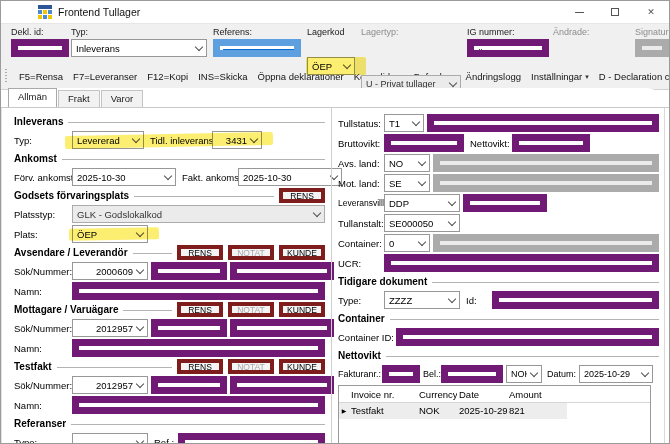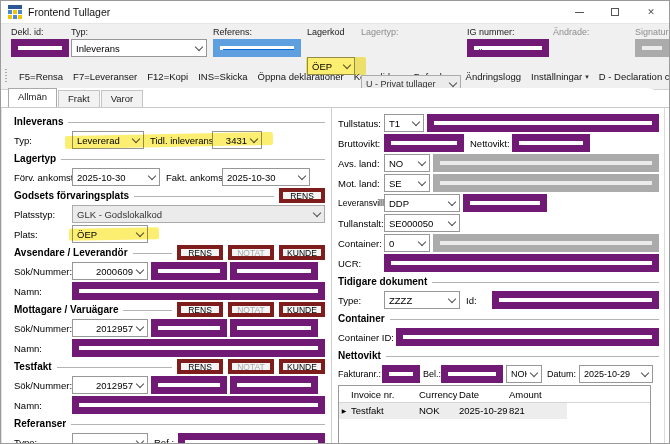--- a/index.html
+++ b/index.html
@@ -1,19 +1,19 @@
 <!DOCTYPE html>
 <html><head>
 <meta charset="utf-8">
 <style>
   html,body{margin:0;padding:0;background:#cfcfcf;}
   .window{position:relative;width:670px;height:444px;background:#fff;border:1px solid #9b9b9b;
     box-sizing:border-box;font-family:"Liberation Sans","DejaVu Sans",sans-serif;font-size:9.5px;color:#000;overflow:hidden;}
   
-  .titlebar{height:22px;display:flex;align-items:center;padding-left:7px;background:#fff;}
+  .titlebar{height:22px;display:flex;align-items:center;padding-left:7px;background:#fff;margin-left:30px;}
   .appicon{width:14px;height:14px;margin-right:6px;flex:none;}
   .wtitle{font-size:10.5px;color:#111;}
   .wctrls{margin-left:auto;display:flex;height:22px;}
   .wbtn{width:36px;height:22px;display:flex;align-items:center;justify-content:center;color:#555;}
   .glyph-min{width:9px;height:1px;background:#555;}
   .glyph-max{width:8px;height:8px;border:1px solid #555;box-sizing:border-box;}
   .glyph-close{font-size:9px;color:#555;}
   
   .hdr{position:relative;height:40px;background:#f0f0f0;border-top:1px solid #e6e6e6;}
   .hlab{position:absolute;top:3px;font-size:9px;color:#1a1a1a;white-space:nowrap;}
@@ -55,21 +55,21 @@
   .gbtn.disb{color:#a8a8a8;}
   .fr{display:flex;align-items:center;height:18px;margin-bottom:2px;}
   .lbl{flex:none;font-size:9.5px;white-space:nowrap;overflow:hidden;}
   .lblL{width:58px;}
   .lblR{width:46px;}
   .gap{width:6px;flex:none;}
   .g2{width:3px;flex:none;}
   .fx{flex:1;}
   .w40{width:40px;flex:none;justify-content:center;} .w46{width:46px;flex:none;} .w50{width:50px;flex:none;} .w72{width:72px;flex:none;} .w76{width:76px;flex:none;}
   .w78{width:78px;flex:none;} .w80{width:80px;flex:none;} .w84{width:84px;flex:none;}
-  .w88{width:88px;flex:none;}
+  .w88{width:104px;flex:none;}
   
   .sel{background:#0b69d4;color:#fff;padding:0 1px;font-size:8.5px;}
   .focus{border-color:#5e9fe0;}
   
   .fr.small .lbl,.fr.small .field,.fr.small .combo{font-size:9px;}
   
   .tbl{box-sizing:border-box;border:1px solid #9a9a9a;margin-top:2px;height:68px;background:#fff;font-size:9.5px;margin-right:8px;}
   .thr{display:flex;align-items:center;height:16px;border-bottom:1px solid #d6d6d6;}
   .tcell{box-sizing:border-box;padding:0 2px;white-space:nowrap;overflow:hidden;}
   .cg{width:10px;flex:none;padding:0;} .c1{width:68px;flex:none;} .c2{width:40px;flex:none;}
@@ -195,21 +195,21 @@
           </div>
           <span class="gap"></span>
           <span class="lbl" style="width:62px">Tidl. inleverans:</span>
           <div class="combo w50 ra">
             <span class="cval">3431</span>
               <span class="cv"></span>
           </div>
         </div>
 
         <div class="ghead">
-          <span class="gttl">Lagertyp</span>
+          <span class="gttl">Ankomst</span>
             <span class="gline"></span>
         </div>
         <div class="fr">
           <span class="lbl lblL">Förv. ankomst:</span>
           <div class="combo w88">
             <span class="cval">2025-10-30</span>
               <span class="cv"></span>
           </div>
           <span class="gap"></span>
           <span class="lbl" style="width:56px">Fakt. ankomst:</span>

